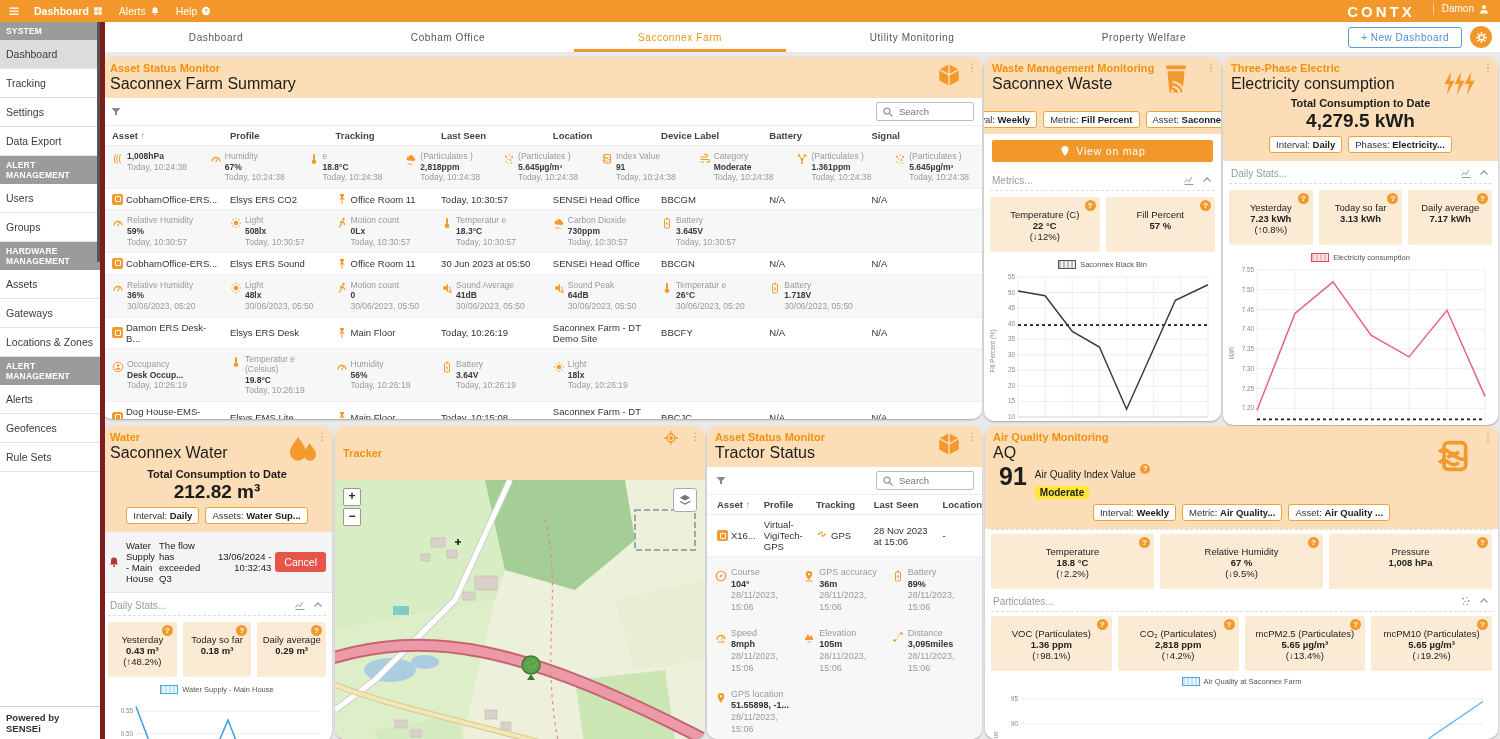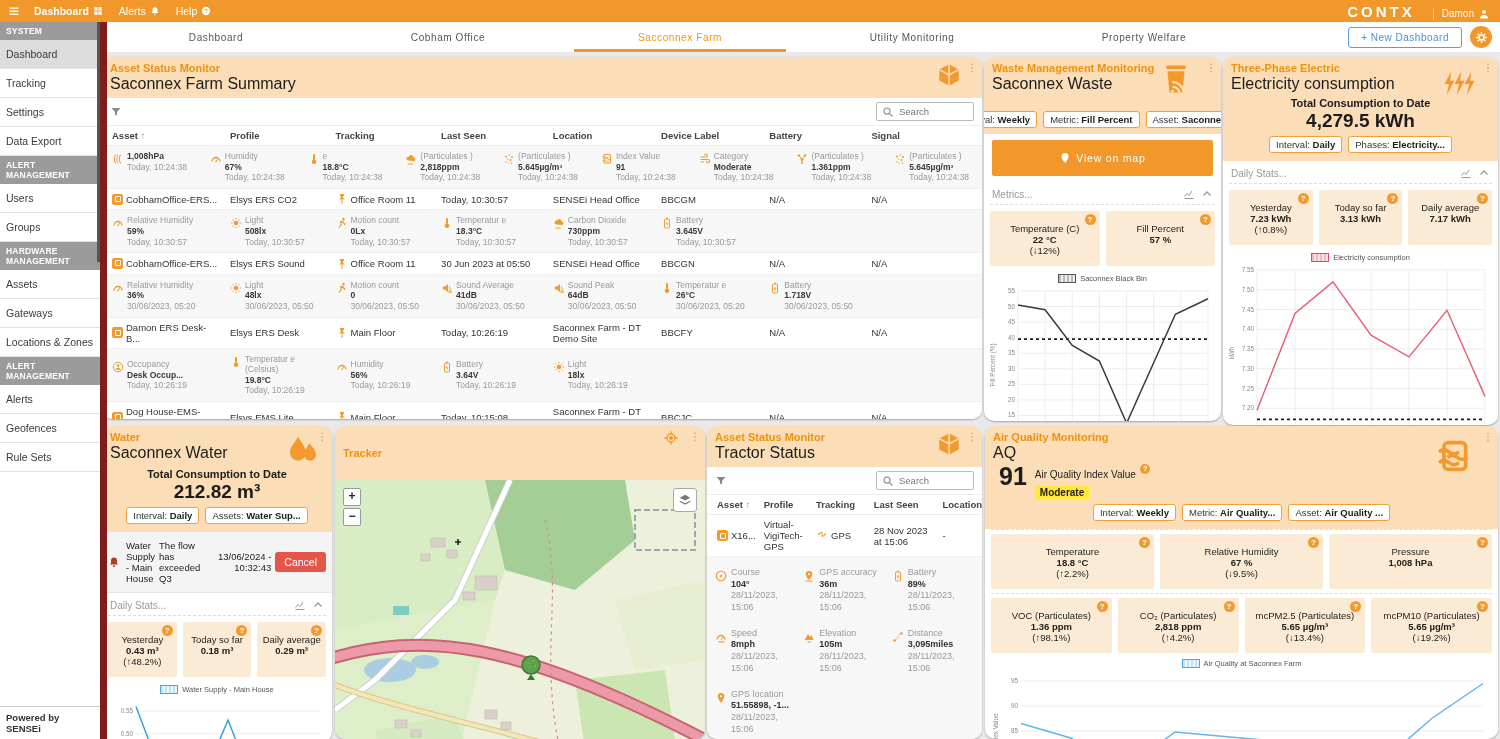--- a/index.html
+++ b/index.html
@@ -6,24 +6,24 @@
   body{width:1500px;height:739px;overflow:hidden;position:relative;background:#E9E9E9;
        font-family:"Liberation Sans",sans-serif;-webkit-font-smoothing:antialiased;color:#333}
   .ic{display:inline-flex;vertical-align:middle}
   .ic svg{width:12px;height:12px}
   
   #topbar{position:absolute;left:0;top:0;right:0;height:22px;background:#F2982B;display:flex;align-items:center;color:#fff;z-index:50}
   #topbar .tbi{display:flex;align-items:center;gap:4px;font-size:10.5px;margin-right:16px}
   #topbar .tbi .ic svg{width:10px;height:10px}
   #hamburger{margin:0 14px 0 8px;cursor:pointer}
   #brand{font-size:15px;font-weight:bold;letter-spacing:3px;margin-right:10px}
-  #tb-right{margin-left:auto;display:flex;align-items:flex-end;gap:8px;padding-right:10px}
+  #tb-right{margin-left:auto;display:flex;align-items:flex-start;gap:8px;padding-right:10px}
   #tb-user{font-size:10px;display:flex;align-items:center;gap:4px;border-left:1px solid rgba(255,255,255,.5);padding-left:8px}
   
-  #sidebar{position:absolute;left:0;top:22px;bottom:0;width:100px;background:#fff;border-right:7px solid #7f1d1d;font-size:10.5px;z-index:40}
+  #sidebar{position:absolute;left:0;top:22px;bottom:0;width:100px;background:#fff;border-right:5px solid #7f1d1d;font-size:10.5px;z-index:40}
   #sidebar .sec{background:#9B9B9B;color:#fff;font-size:8.5px;font-weight:bold;padding:4px 6px;letter-spacing:.2px}
   #sidebar .it{padding:8px 6px;border-bottom:1px solid #e3e3e3;color:#3a3a3a;cursor:pointer}
   #sidebar .it.active{background:#DCDCDC}
   #sb-scroll{position:absolute;right:0;top:0;width:3px;height:240px;background:#555}
   #sb-footer{position:absolute;left:0;right:0;bottom:0;border-top:1px solid #ccc;padding:5px 6px;font-size:9.5px;font-weight:bold;background:#fff}
   
   #main{position:absolute;left:100px;top:22px;right:0;bottom:0}
   #tabsbar{position:absolute;left:0;top:0;right:0;height:30px;background:#fff;border-bottom:1px solid #ddd;display:flex;align-items:stretch}
   .tab{flex:1;max-width:232px;display:flex;align-items:center;justify-content:center;font-size:10px;letter-spacing:.6px;color:#555;cursor:pointer;position:relative}
   .tab.active{color:#F2930E}
@@ -67,21 +67,21 @@
   .srow>div{padding-left:10px;display:flex;align-items:center;gap:3px}
   .mrow{background:#F7F7F7;border-bottom:1px solid #eee;padding:3px 0;flex:none}
   .mrow9{display:grid;grid-template-columns:repeat(9,1fr)}
   .mtile{display:flex;gap:3px;padding:2px 2px 2px 10px;font-size:8.5px;color:#999;line-height:1.25}
   .mtile .ic{color:#F29A2E;margin-top:2px}
   .mtile b{color:#3a3a3a;display:block;font-weight:bold}
   .aico{width:11px;height:11px;border-radius:2px;background:#F29A2E;display:inline-flex;align-items:center;justify-content:center;flex:none}
   .aico:after{content:"";width:4px;height:4px;border:1px solid #fff;border-radius:1px}
   .pinic{color:#F29A2E}
   
-  .mapbtn{margin:6px 8px;background:#F2982B;color:#fff;border:none;border-radius:2px;font-size:10.5px;letter-spacing:.8px;padding:12px 0;cursor:pointer;flex:none;display:flex;align-items:flex-start;justify-content:center;gap:5px}
+  .mapbtn{margin:6px 8px;background:#F2982B;color:#fff;border:none;border-radius:2px;font-size:10.5px;letter-spacing:.8px;padding:5px 0;cursor:pointer;flex:none;display:flex;align-items:flex-start;justify-content:center;gap:5px}
   .cancelbtn{background:#E5554A;color:#fff;border:none;border-radius:3px;font-size:10.5px;padding:4px 9px;cursor:pointer}
   
   .alert{display:grid;grid-template-columns:14px 1fr 1fr auto;gap:4px;align-items:center;background:#F4F4F4;border-bottom:1px solid #e5e5e5;padding:8px 6px;font-size:9.5px;color:#222;flex:none}
   .alert .bell{color:#B03A30}
   
   .tg5{display:grid;grid-template-columns:17% 19% 21% 25% 18%;align-items:center}
   .gtiles{display:grid;grid-template-columns:1fr 1fr 1fr;gap:2px;padding:4px 6px;background:#F7F7F7;flex:1}
   .gtile{display:flex;gap:4px;font-size:9px;color:#999;line-height:1.3;padding:6px 2px}
   .gtile .ic{color:#F29A2E;margin-top:3px}
   .gtile b{color:#333;display:block}
@@ -1287,20 +1287,39 @@
       <b>67 %</b>
       <span>(↓9.5%)</span>
     </div>
           <div class="stile">
       <span class="q">?</span>
       <span>Pressure</span>
       <b>1,008 hPa</b>
       
     </div>
         </div>
+      <div class="sechead" style="padding-top:2px">
+          <span>Particulates...</span>
+          <span class="sp"></span>
+        <span class="ic">
+            <svg viewBox="0 0 24 24" fill="currentColor">
+              <circle cx="6" cy="7" r="2"></circle>
+              <circle cx="14" cy="5" r="1.5"></circle>
+              <circle cx="10" cy="13" r="1.5"></circle>
+              <circle cx="17" cy="12" r="2"></circle>
+              <circle cx="7" cy="18" r="1.5"></circle>
+              <circle cx="15" cy="19" r="1.5"></circle>
+            </svg>
+          </span>
+        <span class="ic">
+            <svg viewBox="0 0 24 24" fill="none" stroke="currentColor" stroke-width="2.5">
+              <path d="M5 15l7-7 7 7"></path>
+            </svg>
+          </span>
+        </div>
       <div class="dashdiv"></div>
       <div class="tiles" id="tilesG2" style="padding:4px 6px">
           <div class="stile">
       <span class="q">?</span>
       <span>VOC (Particulates)</span>
       <b>1.36 ppm</b>
       <span>(↑98.1%)</span>
     </div>
           <div class="stile">
       <span class="q">?</span>

